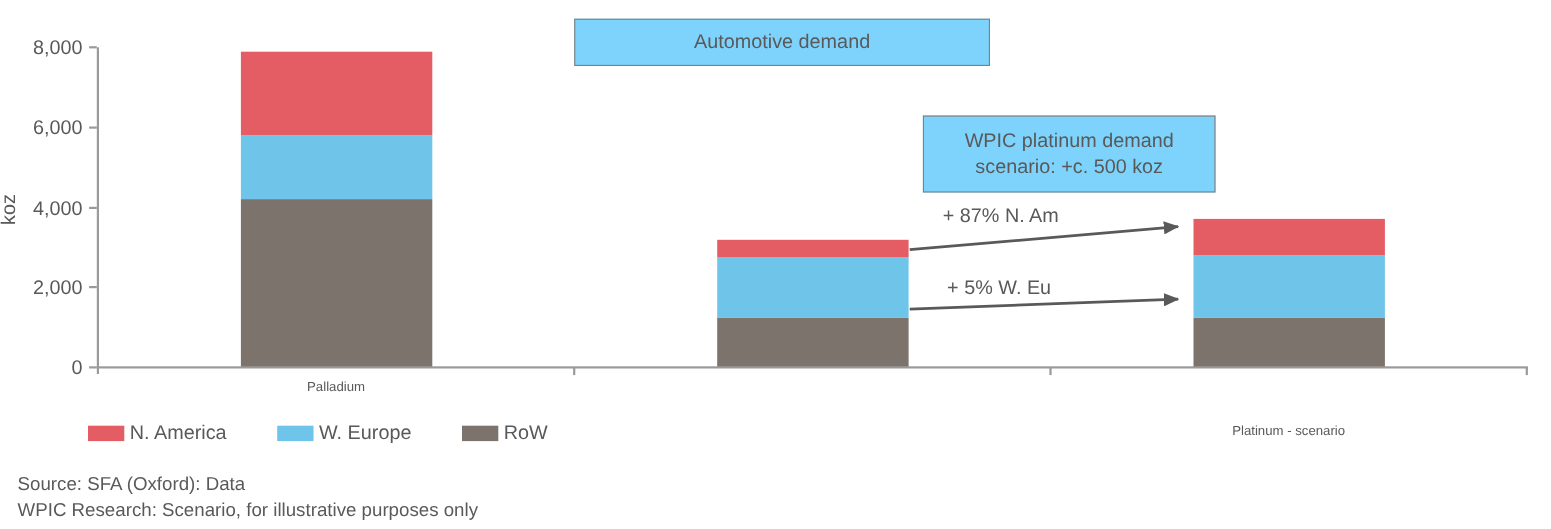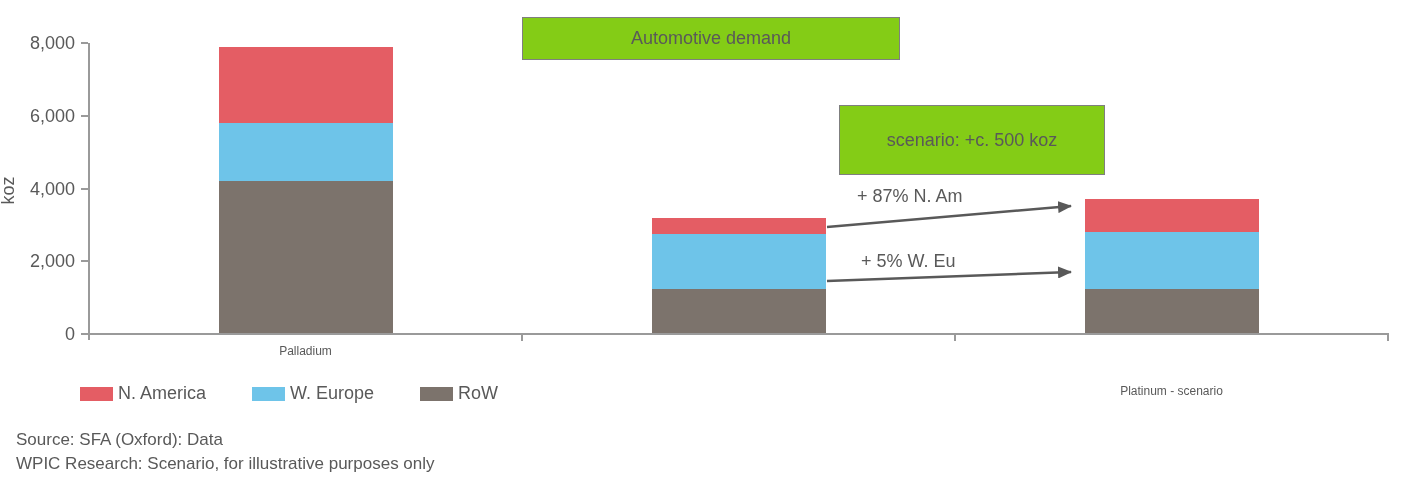--- a/index.html
+++ b/index.html
@@ -1,21 +1,21 @@
 <!DOCTYPE html>
 <html><head>
 <meta charset="utf-8">
 <style>
   html,body{margin:0;padding:0;background:#fff;}
   #stage{
     position:relative;width:1410px;height:481px;background:#fff;overflow:hidden;
     font-family:"Liberation Sans", sans-serif;color:#595959;
   }
   .abs{position:absolute;}
-  .boxed{border:1px solid #7f7f7f;background:#84cc16;display:flex;align-items:center;justify-content:center;text-align:right;}
+  .boxed{border:1px solid #7f7f7f;background:#7dd3fc;display:flex;align-items:center;justify-content:center;text-align:right;}
   #title-box{left:522px;top:17px;width:376px;height:41px;font-size:18px;}
   #callout-box{left:839px;top:105px;width:264px;height:68px;font-size:18px;line-height:23px;flex-direction:column;}
   #ylabel{left:-22px;top:180px;width:60px;text-align:center;transform:rotate(-90deg);font-size:18px;}
   .arrow-label{font-size:18px;white-space:nowrap;}
   #arrow-label-nam{left:857px;top:186px;}
   #arrow-label-weu{left:861px;top:251px;}
   .ytick-label{width:62px;text-align:right;font-size:18px;line-height:20px;}
   .ytick-mark{width:7px;height:2px;background:#9a9a9a;}
   .xtick-mark{width:2px;height:7px;background:#9a9a9a;}
   .cat-label{width:240px;text-align:center;font-size:12px;}
@@ -62,20 +62,21 @@
       <div class="abs bar-seg" style="left: 651.5px; top: 288.531px; width: 174px; height: 45.4688px; background: rgb(124, 115, 108);"></div>
       <div class="abs bar-seg" style="left: 651.5px; top: 233.969px; width: 174px; height: 54.5625px; background: rgb(110, 196, 233);"></div>
       <div class="abs bar-seg" style="left: 651.5px; top: 217.6px; width: 174px; height: 16.3687px; background: rgb(228, 93, 100);"></div>
       <div class="abs bar-seg" style="left: 1084.5px; top: 288.531px; width: 174px; height: 45.4688px; background: rgb(124, 115, 108);"></div>
       <div class="abs bar-seg" style="left: 1084.5px; top: 232.15px; width: 174px; height: 56.3812px; background: rgb(110, 196, 233);"></div>
       <div class="abs bar-seg" style="left: 1084.5px; top: 199.412px; width: 174px; height: 32.7375px; background: rgb(228, 93, 100);"></div>
       <div class="abs cat-label" style="left: 1051.5px; top: 344px; margin-top: 40px;">Platinum - scenario</div>
     </div>
 
   <div class="abs boxed" id="callout-box">
+    <span>WPIC platinum demand</span>
     <span>scenario: +c. 500 koz</span>
   </div>
 
   <div class="abs arrow-label" id="arrow-label-nam">+ 87% N. Am</div>
   <div class="abs arrow-label" id="arrow-label-weu">+ 5% W. Eu</div>
 
   <svg class="overlay" width="1410" height="481">
     <defs>
       <marker id="ah" markerWidth="14" markerHeight="12" refX="13" refY="6" orient="auto" markerUnits="userSpaceOnUse">
         <path d="M0,0 L14,6 L0,12 z" fill="#595959"></path>

